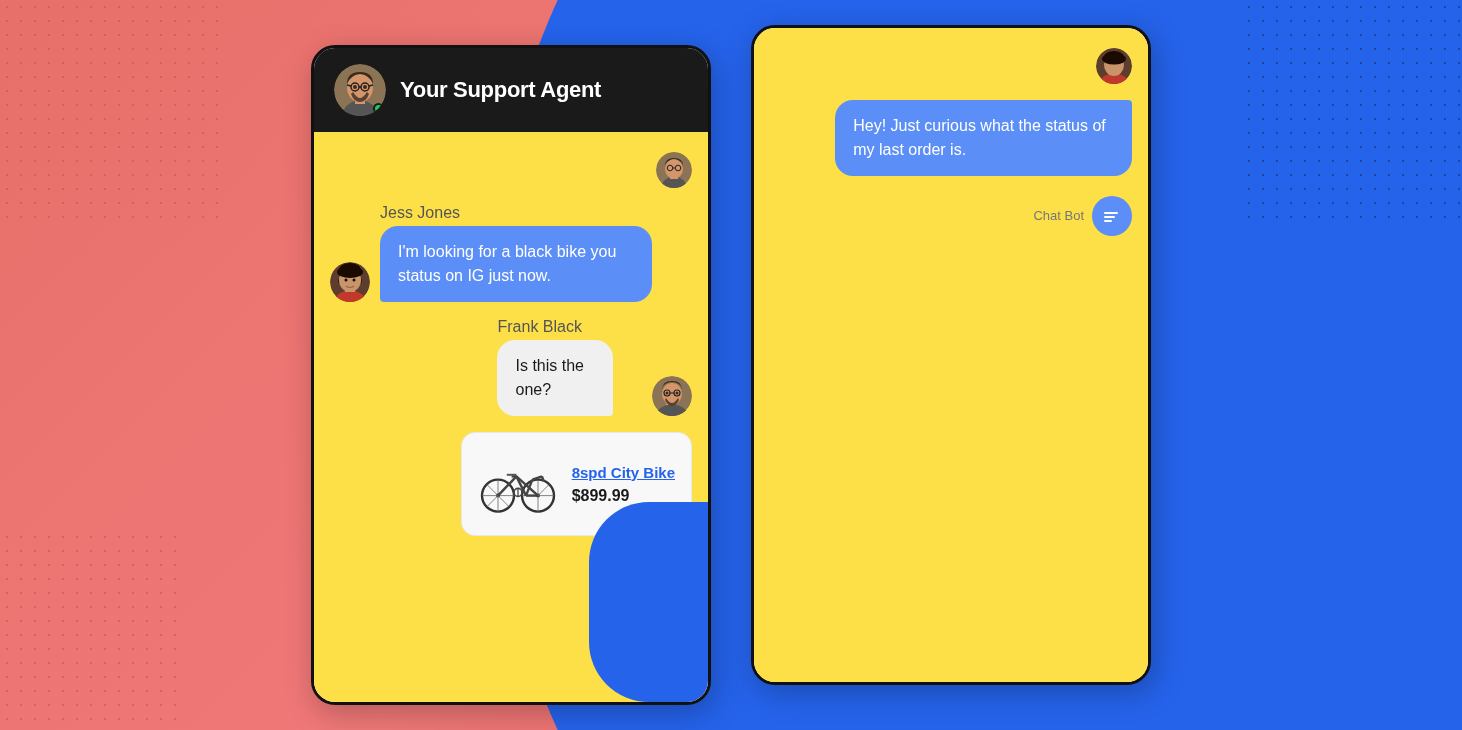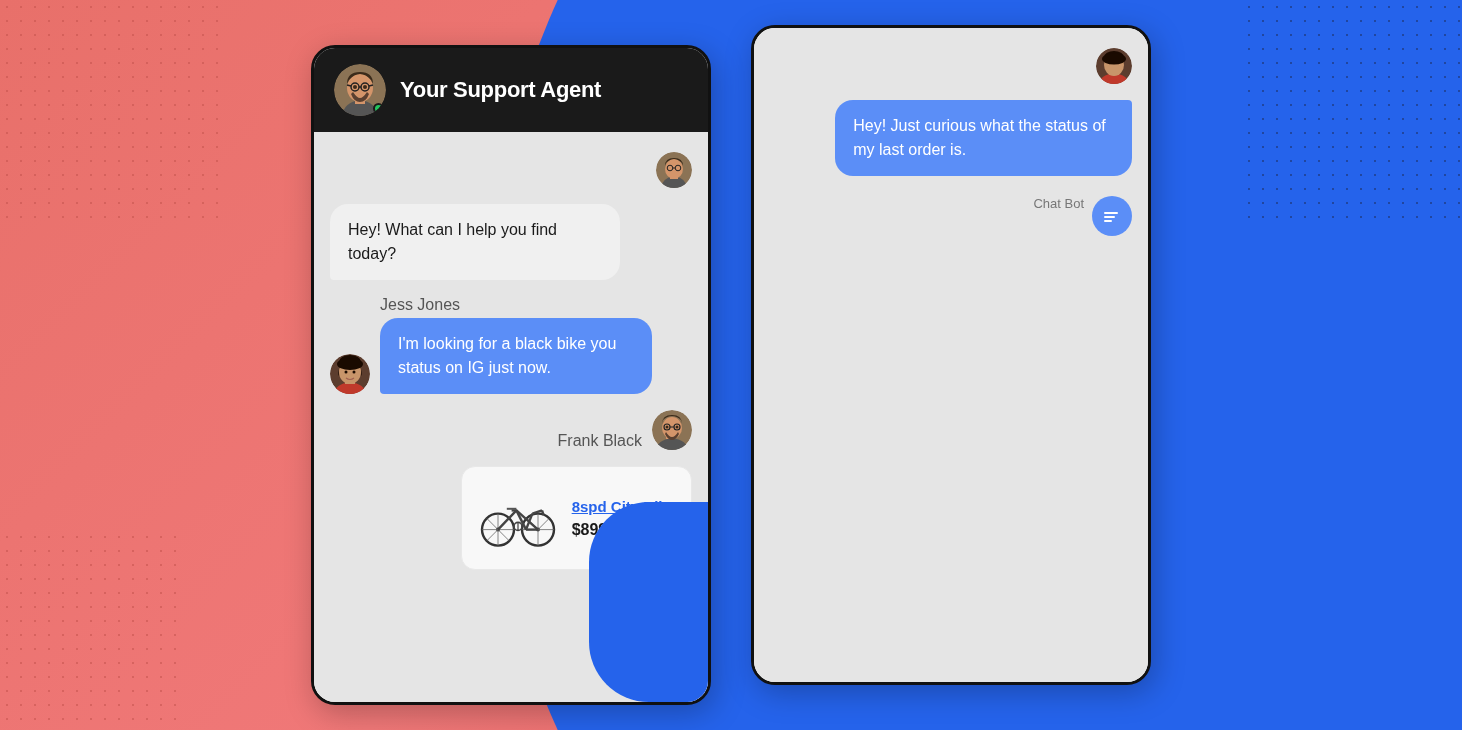--- a/index.html
+++ b/index.html
@@ -129,21 +129,21 @@
       font-size: 22px;
       font-weight: 700;
       letter-spacing: -0.3px;
     }
 
     
     .chat-body {
       flex: 1;
       overflow-y: auto;
       padding: 20px 16px;
-      background: #e5e5e5;
+      background: #fde047;
       display: flex;
       flex-direction: column;
       gap: 16px;
     }
 
     
     .bubble-agent {
       background: #f0f0f0;
       border-radius: 18px 18px 18px 4px;
       padding: 14px 18px;
@@ -357,23 +357,20 @@
             <rect x="14" y="21" width="8" height="6" fill="#d4956a"></rect>
             <ellipse cx="18" cy="17" rx="9" ry="10" fill="#d4956a"></ellipse>
             <path d="M9 14 Q9 6 18 6 Q27 6 27 14 L26 11 Q22 7 18 7 Q14 7 10 11 Z" fill="#3a2a1a"></path>
             <circle cx="14" cy="16" r="2.8" fill="none" stroke="#222" stroke-width="1"></circle>
             <circle cx="22" cy="16" r="2.8" fill="none" stroke="#222" stroke-width="1"></circle>
             <line x1="17" y1="16" x2="19" y2="16" stroke="#222" stroke-width="1"></line>
           </svg>
         </div>
       </div>
 
-      <div class="bubble-agent">
-        <span>Hey! What can I help you find today?</span>
-      </div>
 
       <div class="chat-row">
         <div class="chat-avatar">
           <svg width="40" height="40" viewBox="0 0 40 40" xmlns="http://www.w3.org/2000/svg">
             <circle cx="20" cy="20" r="20" fill="#5c3d2e"></circle>
             <path d="M4 40 Q5 30 20 28 Q35 30 36 40" fill="#c0392b"></path>
             <rect x="15" y="24" width="10" height="6" fill="#c8956a"></rect>
             <ellipse cx="20" cy="18" rx="11" ry="12" fill="#c8956a"></ellipse>
 
             <path d="M9 14 Q8 4 20 4 Q32 4 31 14 Q30 8 20 8 Q10 8 9 14 Z" fill="#1a0a00"></path>
@@ -408,20 +405,23 @@
             <path d="M13 24 Q16 30 20 30 Q24 30 27 24 L26 22 Q23 27 20 27 Q17 27 14 22 Z" fill="#5a4030"></path>
             <circle cx="15" cy="17" r="3" fill="none" stroke="#222" stroke-width="1.2"></circle>
             <circle cx="25" cy="17" r="3" fill="none" stroke="#222" stroke-width="1.2"></circle>
             <line x1="18" y1="17" x2="22" y2="17" stroke="#222" stroke-width="1.2"></line>
             <circle cx="15" cy="17" r="1.5" fill="#3a2a1a"></circle>
             <circle cx="25" cy="17" r="1.5" fill="#3a2a1a"></circle>
           </svg>
         </div>
         <div class="chat-col" style="align-items: flex-start;">
           <span class="chat-name">Frank Black</span>
+          <div class="bubble-agent" style="border-radius: 18px 18px 4px 18px; background:#f0f0f0;">
+            <span>Is this the one?</span>
+          </div>
         </div>
       </div>
 
       <div class="product-card" style="align-self: flex-end;">
         <div class="product-img-container">
 
           <svg class="bike-svg" viewBox="0 0 100 75" xmlns="http://www.w3.org/2000/svg">
 
             <circle cx="25" cy="52" r="20" fill="none" stroke="#333" stroke-width="3"></circle>
             <circle cx="25" cy="52" r="2.5" fill="#333"></circle>
@@ -486,21 +486,21 @@
             <ellipse cx="18" cy="9" rx="10" ry="6" fill="#1a0a00"></ellipse>
             <ellipse cx="18" cy="11" rx="12" ry="5.5" fill="#1a0a00"></ellipse>
           </svg>
         </div>
       </div>
 
       <div class="bubble-user" style="align-self: flex-end; border-radius: 18px 4px 18px 18px; max-width: 82%;">
         <span>Hey! Just curious what the status of my last order is.</span>
       </div>
 
-      <div style="display:flex; justify-content: flex-end; align-items: flex-start; gap: 8px; margin-top: 4px;">
+      <div style="display:flex; justify-content: flex-end; align-items: center; gap: 8px; margin-top: 4px;">
         <span class="section-label">Chat Bot</span>
         <div class="bot-icon-sm">
           <svg width="24" height="24" viewBox="0 0 24 24" xmlns="http://www.w3.org/2000/svg">
             <rect x="4" y="8" width="14" height="2" rx="1" fill="#fff"></rect>
             <rect x="4" y="12" width="11" height="2" rx="1" fill="#fff"></rect>
             <rect x="4" y="16" width="8" height="2" rx="1" fill="#fff"></rect>
           </svg>
         </div>
       </div>
 

